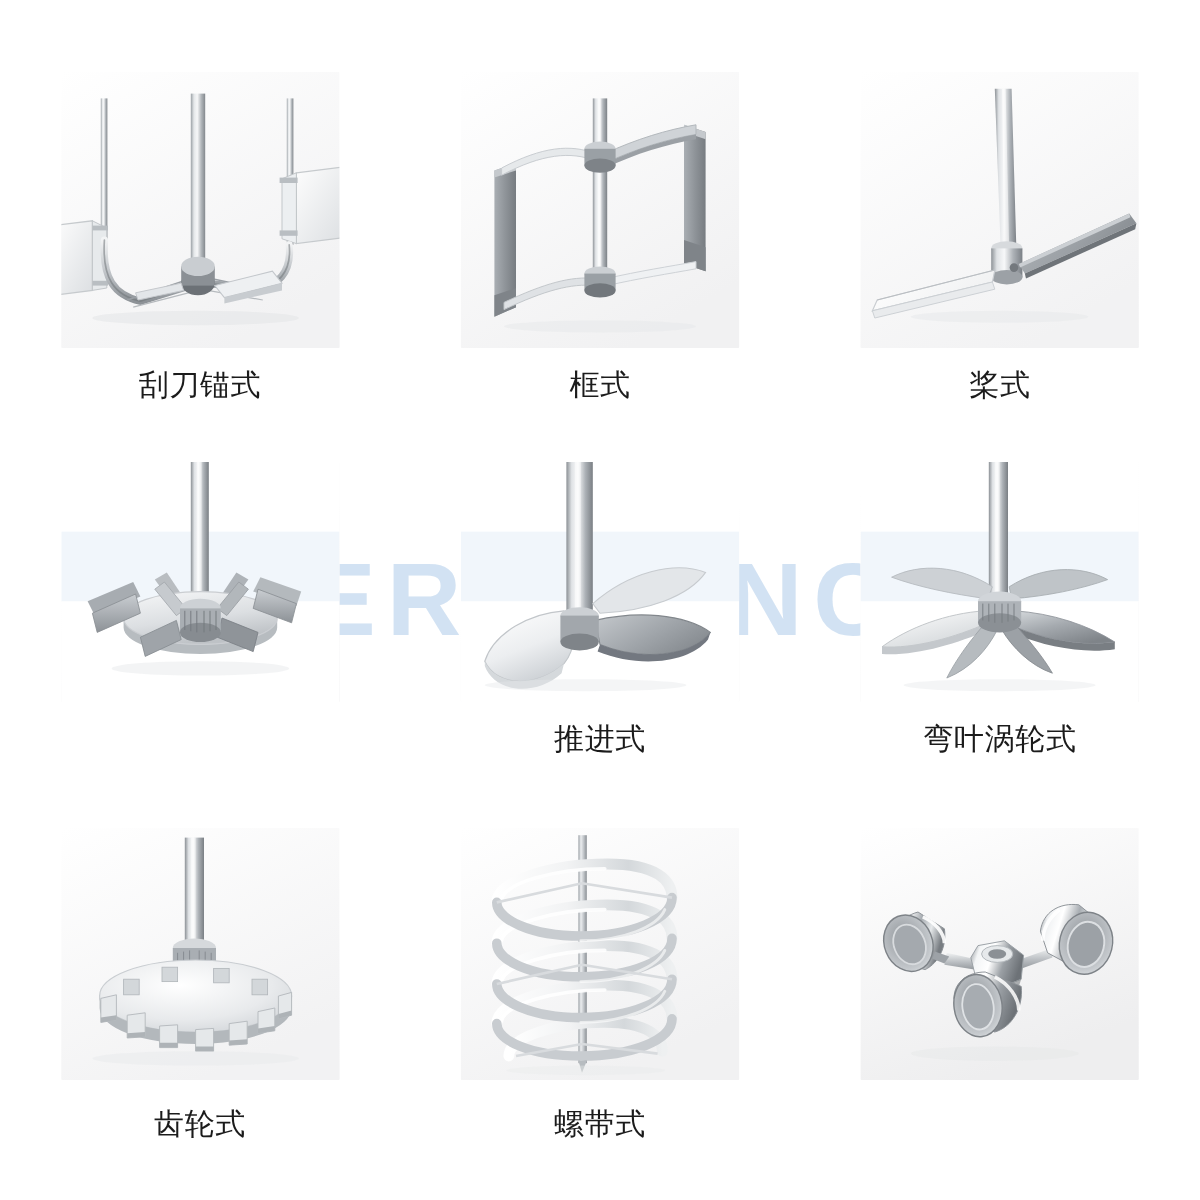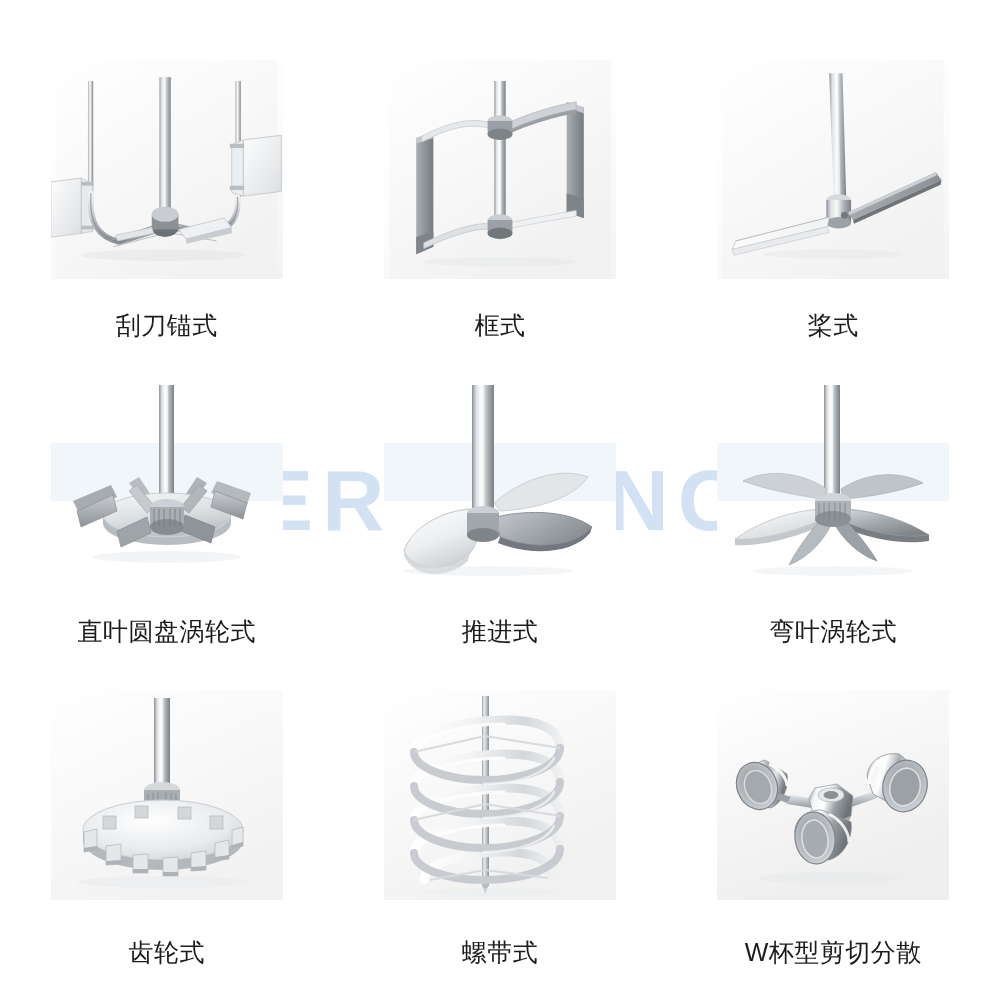--- a/index.html
+++ b/index.html
@@ -41,21 +41,20 @@
     display: grid;
     grid-template-columns: repeat(3, 1fr);
     grid-template-rows: 340px 310px 350px;
     z-index: 10;
   }
   .cell {
     position: relative;
     display: flex;
     flex-direction: column;
     align-items: center;
-    gap: 15px;
   }
   .thumb {
     position: relative;
     width: 232px;
     overflow: hidden;
     background: linear-gradient(155deg,#ffffff 0%,#fdfdfd 45%,#f3f3f4 100%);
     border-radius: 1px;
   }
   .r1 .thumb { height: 230px; margin-top: 60px; }
   .r2 .thumb { height: 200px; margin-top: 45px; }
@@ -309,21 +308,20 @@
             <line x1="108" y1="124" x2="108" y2="141"></line>
             <line x1="113" y1="124" x2="113" y2="142"></line>
             <line x1="119" y1="124" x2="119" y2="142"></line>
             <line x1="124" y1="124" x2="124" y2="141"></line>
             <line x1="129" y1="124" x2="129" y2="140"></line>
           </g>
 
           <ellipse cx="116" cy="172" rx="74" ry="6" fill="#e4e6e8" opacity=".45"></ellipse>
         </svg>
       </div>
-      <div class="caption">直叶圆盘涡轮式</div>
     </div>
 
     <div class="cell r2">
       <div class="thumb">
         <svg viewBox="0 0 232 200" xmlns="http://www.w3.org/2000/svg">
           <defs>
             <linearGradient id="shaftG6" x1="0" y1="0" x2="1" y2="0">
               <stop offset="0" stop-color="#8b9095"></stop>
               <stop offset="0.2" stop-color="#e0e3e6"></stop>
               <stop offset="0.44" stop-color="#f8f9fa"></stop>
@@ -630,17 +628,16 @@
             <path d="M78 142 C78 128 90 120 104 120 L134 132 C136 150 126 166 112 170 L84 160 Z" fill="url(#chromeCup2)" stroke="#8b9095" stroke-width="0.8"></path>
             <ellipse cx="98" cy="148" rx="20" ry="26" transform="rotate(-8 98 148)" fill="url(#cupInner)" stroke="#7e8388" stroke-width="1.2"></ellipse>
             <ellipse cx="98" cy="149" rx="13" ry="19" transform="rotate(-8 98 149)" fill="#a7acb1"></ellipse>
             <ellipse cx="98" cy="149" rx="13" ry="19" transform="rotate(-8 98 149)" fill="none" stroke="#dfe2e5" stroke-width="1.5"></ellipse>
             <path d="M112 124 C124 130 132 142 132 152" fill="none" stroke="#ffffff" stroke-width="3" opacity=".85"></path>
           </g>
 
           <ellipse cx="112" cy="188" rx="70" ry="6" fill="#e2e4e6" opacity=".35"></ellipse>
         </svg>
       </div>
-      <div class="caption">W杯型剪切分散</div>
     </div>
 
   </div>
 </div>
 
 </body></html>

